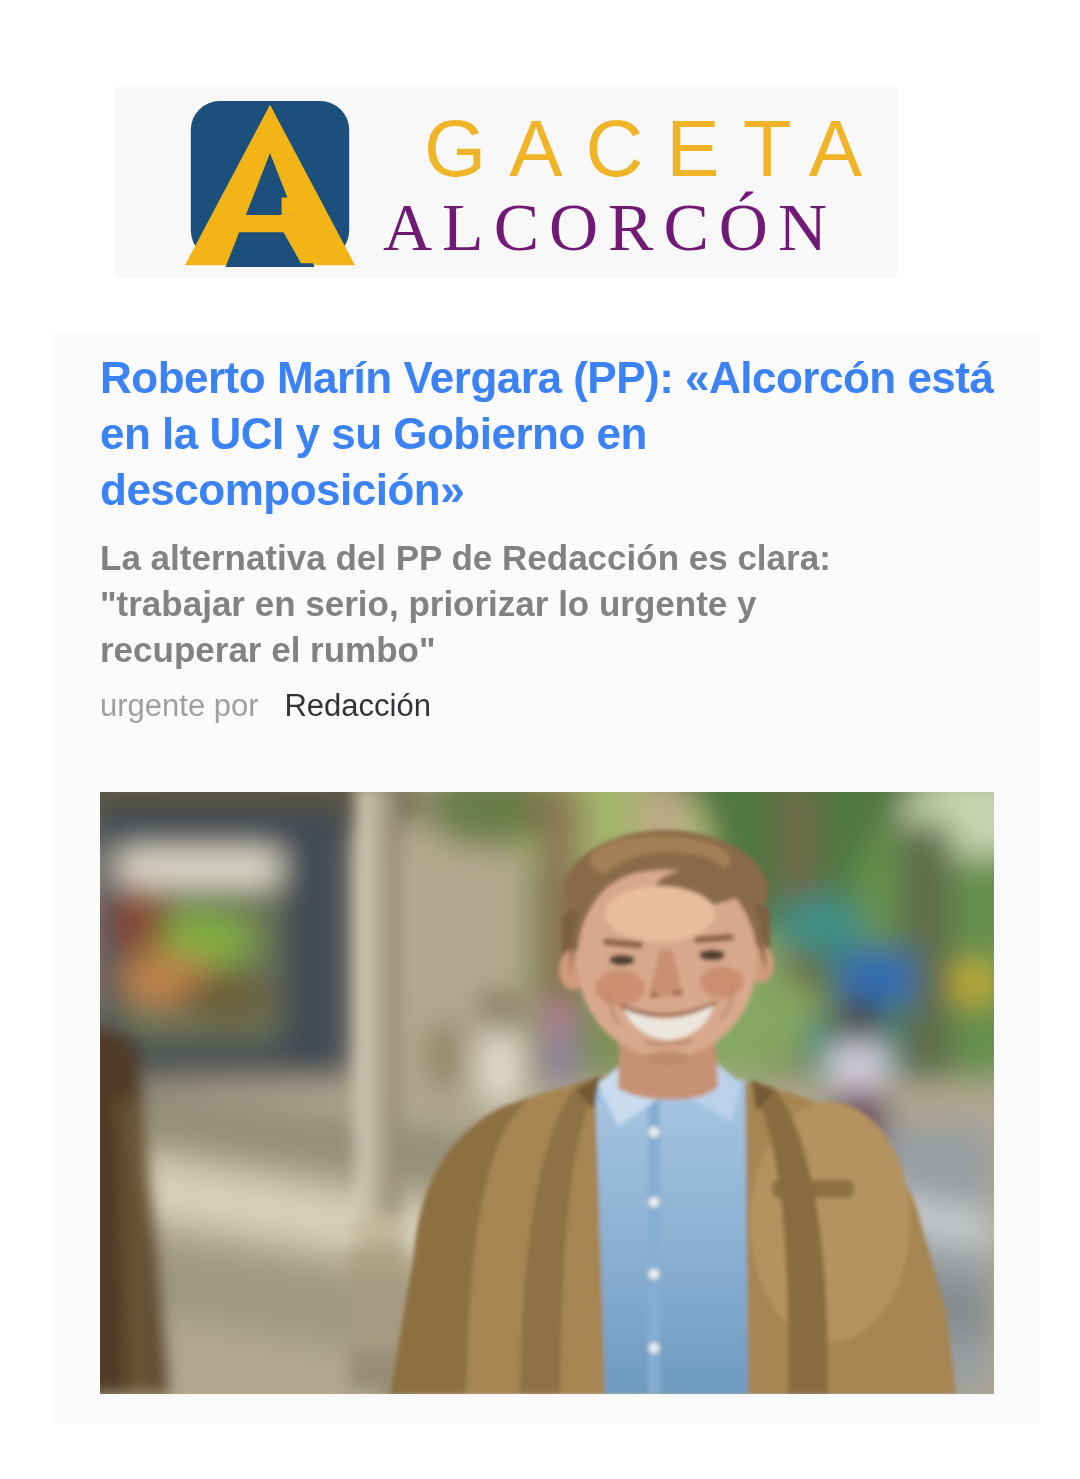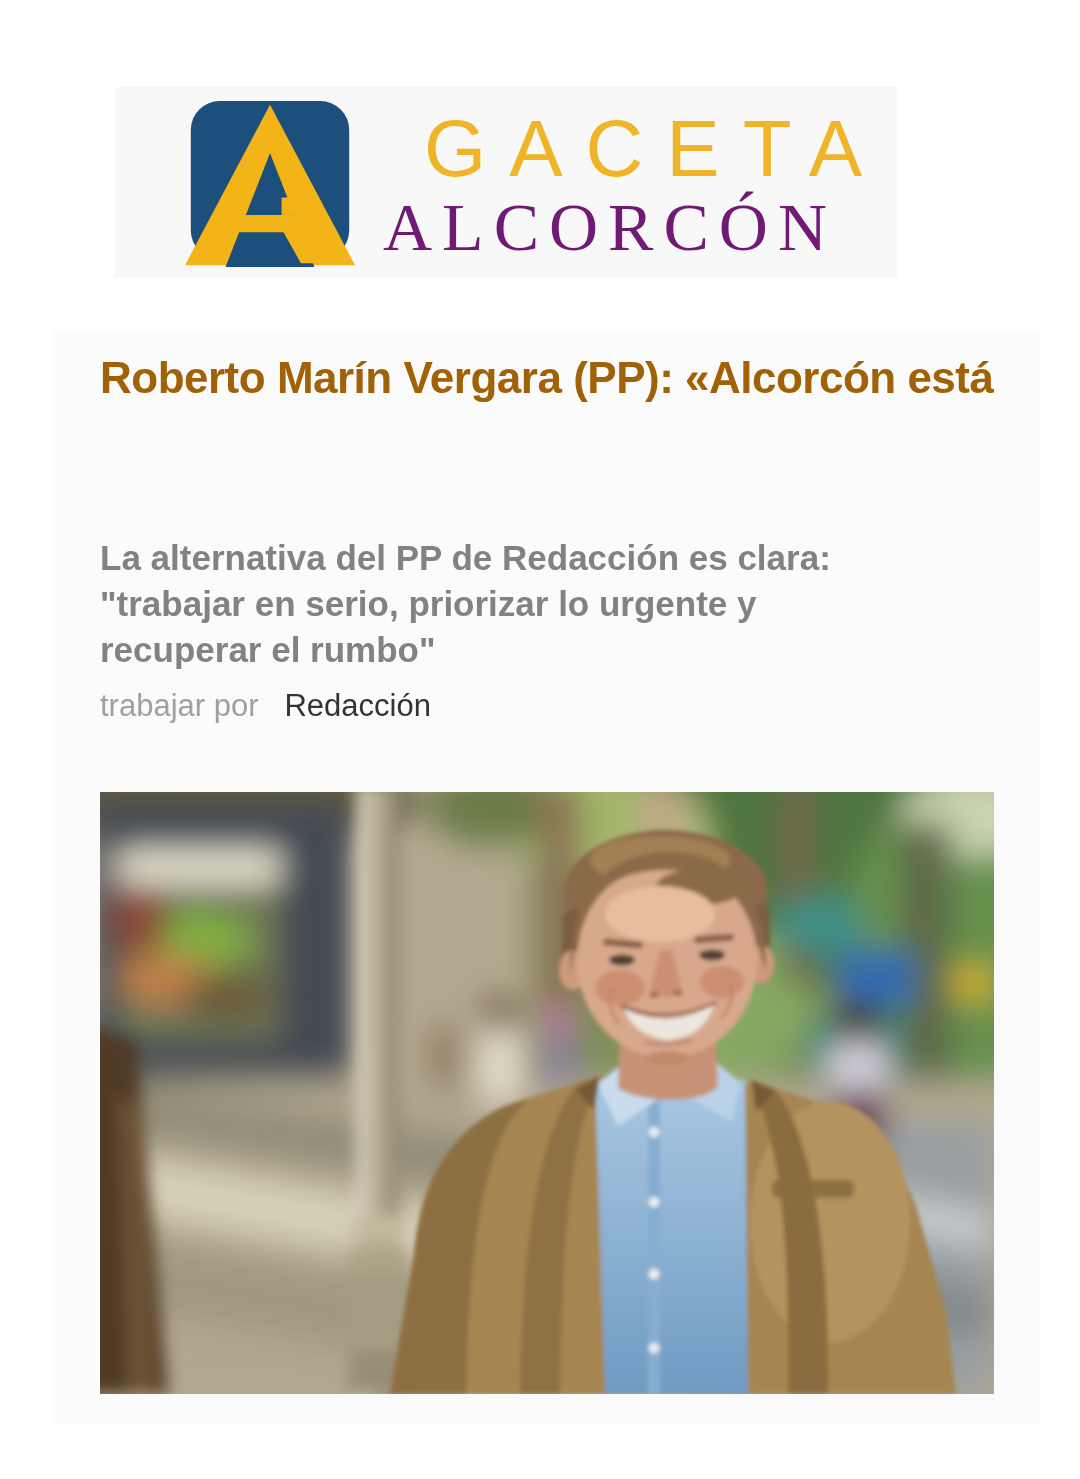--- a/index.html
+++ b/index.html
@@ -11,21 +11,21 @@
   .logo-box { position:absolute; left:115px; top:87px; width:782px; height:191px;
               background:#f8f8f8; cursor:pointer; }
   .logo-mark { position:absolute; left:70px; top:13px; width:170px; height:168px; }
   .logo-word-top { position:absolute; left:268px; top:22px; font-family:Liberation Sans, sans-serif;
               font-size:80px; line-height:1; letter-spacing:23px; color:#f0b429; white-space:nowrap;margin-left:41px; }
   .logo-word-bottom { position:absolute; left:268px; top:106px; font-family:"Liberation Serif", serif;
               font-size:68px; line-height:1; letter-spacing:10px; color:#701a75; white-space:nowrap; }
 
   
   .card { position:absolute; left:53px; top:332px; width:988px; height:1092px; background:#fbfbfb; }
-  .title { position:absolute; left:47px; top:18px; color:#a16207; font-weight:bold;
+  .title { position:absolute; left:47px; top:18px; color:#3b82f6; font-weight:bold;
            font-size:44px; line-height:56px; letter-spacing:-0.5px; }
   .title span { display:block; white-space:nowrap; }
   .subtitle { position:absolute; left:47px; top:203px; color:#828282; font-weight:bold;
            font-size:35px; line-height:46px; }
   .subtitle span { display:block; white-space:nowrap; }
   .byline { position:absolute; left:47px; top:356px; font-size:31px; }
   .byline .prefix { color:#a0a0a0; }
   .byline .author { color:#303438;margin-top:36px; }
 
   
@@ -48,30 +48,32 @@
       <polygon points="116,118 138,168 120,168 102,136" fill="#f2b417"></polygon>
     </svg>
     <div class="logo-word-top">GACETA</div>
     <div class="logo-word-bottom">ALCORCÓN</div>
   </div>
 
   <div class="card">
 
     <h1 class="title">
       <span>Roberto Marín Vergara (PP): «Alcorcón está</span>
+      <span>en la UCI y su Gobierno en</span>
+      <span>descomposición»</span>
     </h1>
 
     <h2 class="subtitle">
       <span>La alternativa del PP de Redacción es clara:</span>
       <span>"trabajar en serio, priorizar lo urgente y</span>
       <span>recuperar el rumbo"</span>
     </h2>
 
     <div class="byline">
-      <span class="prefix">trabajar por</span>
+      <span class="prefix">urgente por</span>
       <span class="prefix">&nbsp;</span>
       <span class="author">Redacción</span>
     </div>
 
     <div class="photo" aria-label="Roberto Marín Vergara smiling on a sunlit street, wearing a tan blazer over a light blue shirt, with a blurred kiosk, lamppost, trees and passers-by behind him">
       <svg viewBox="0 0 894 602" preserveAspectRatio="none">
         <defs>
           <filter id="b16" x="-20%" y="-20%" width="140%" height="140%">
               <feGaussianBlur stdDeviation="16"></feGaussianBlur>
             </filter>

